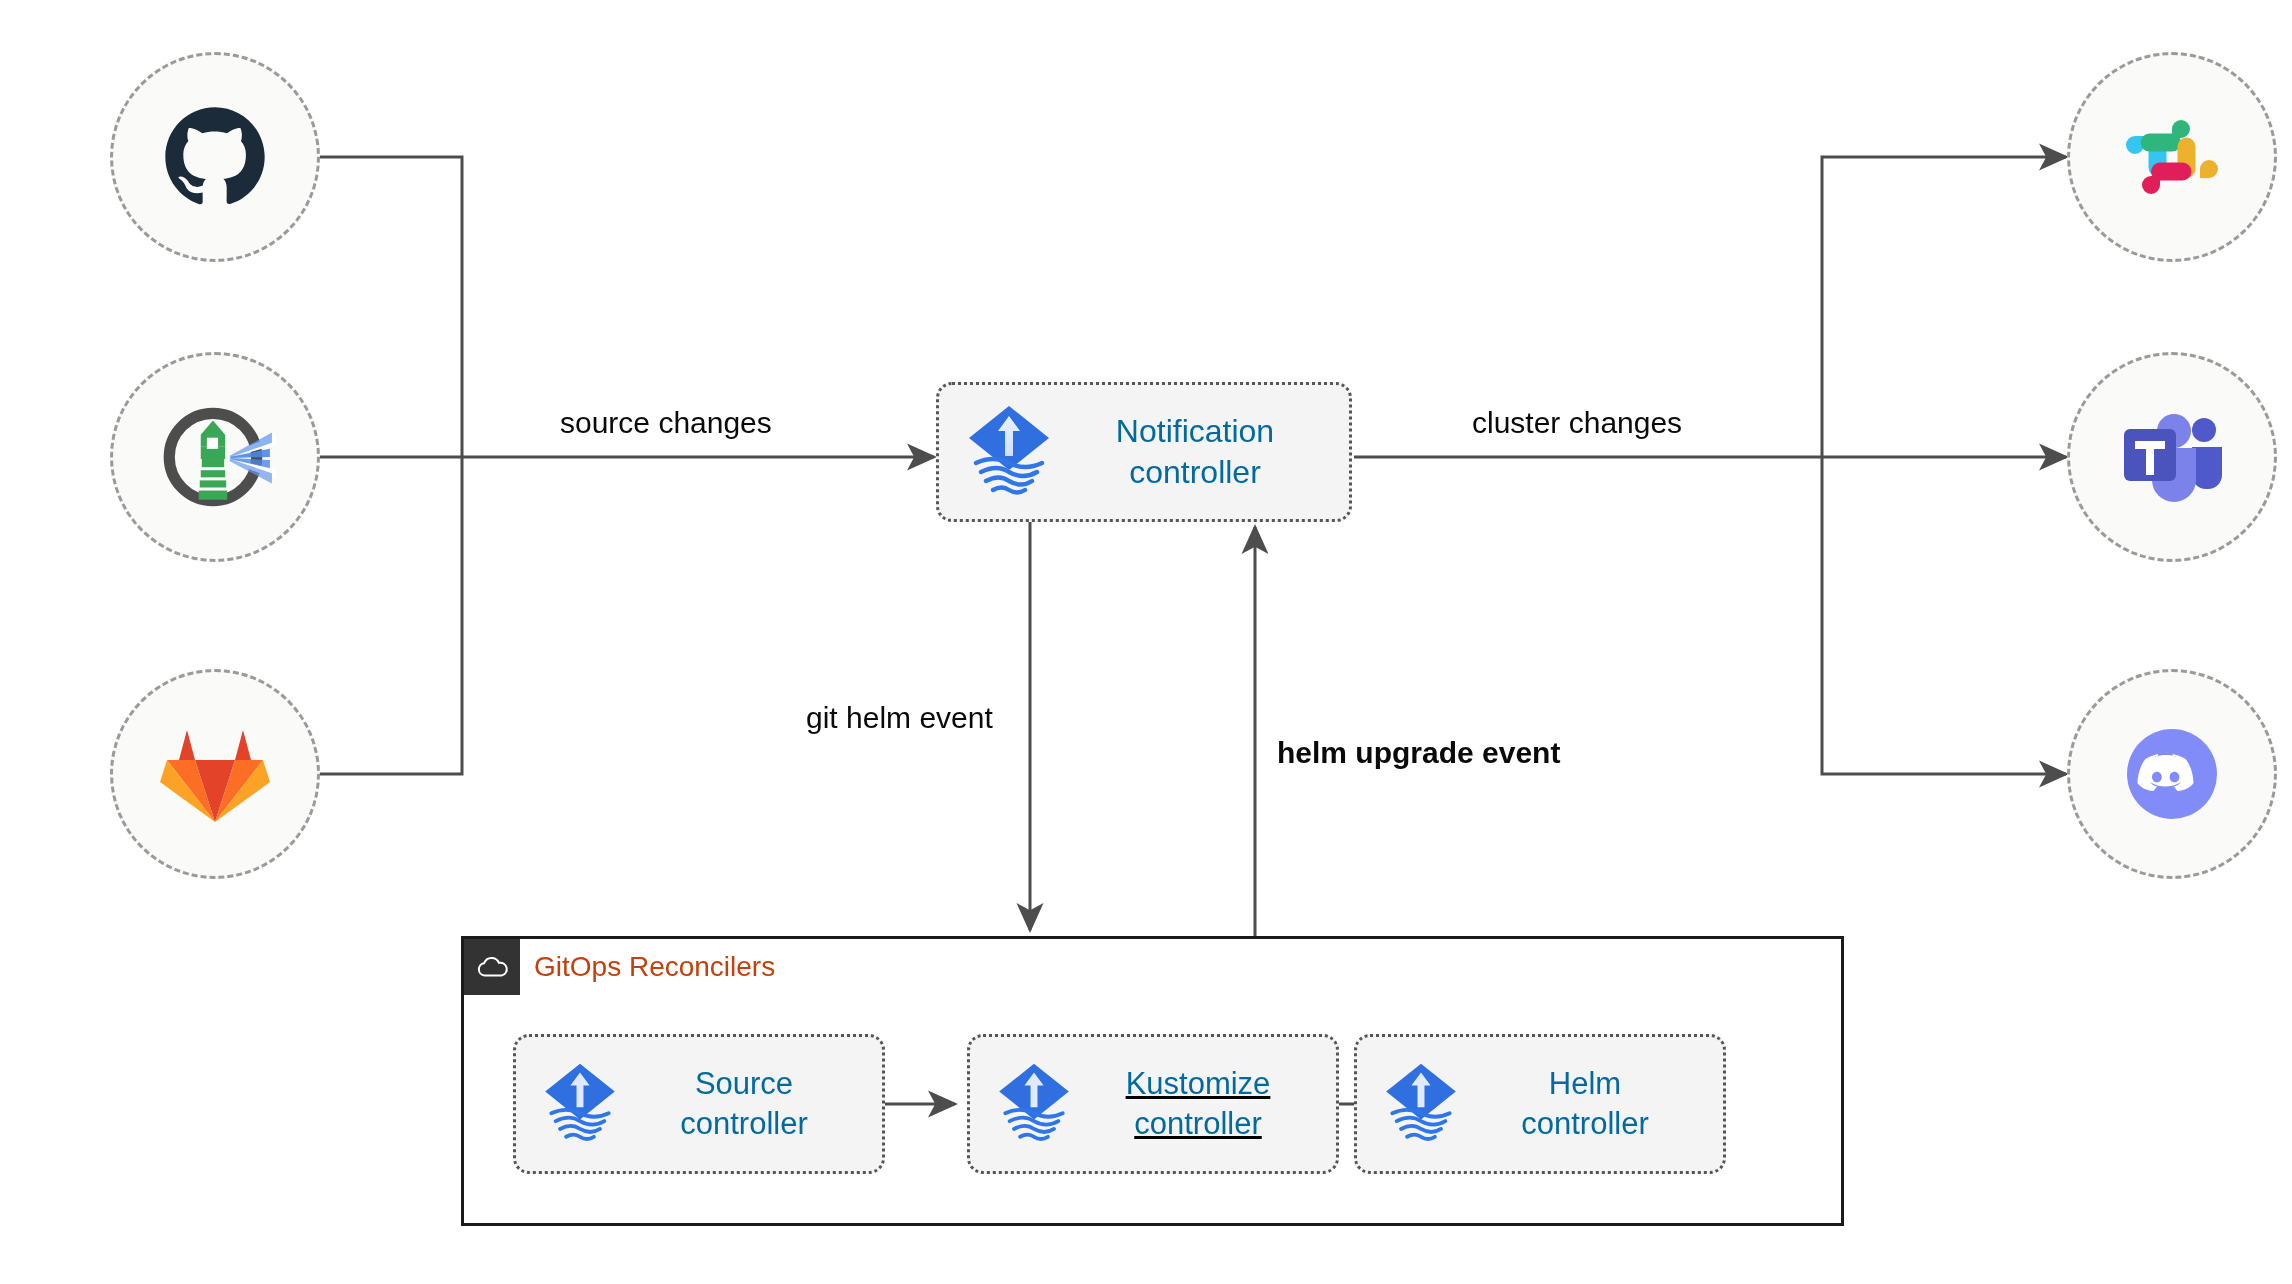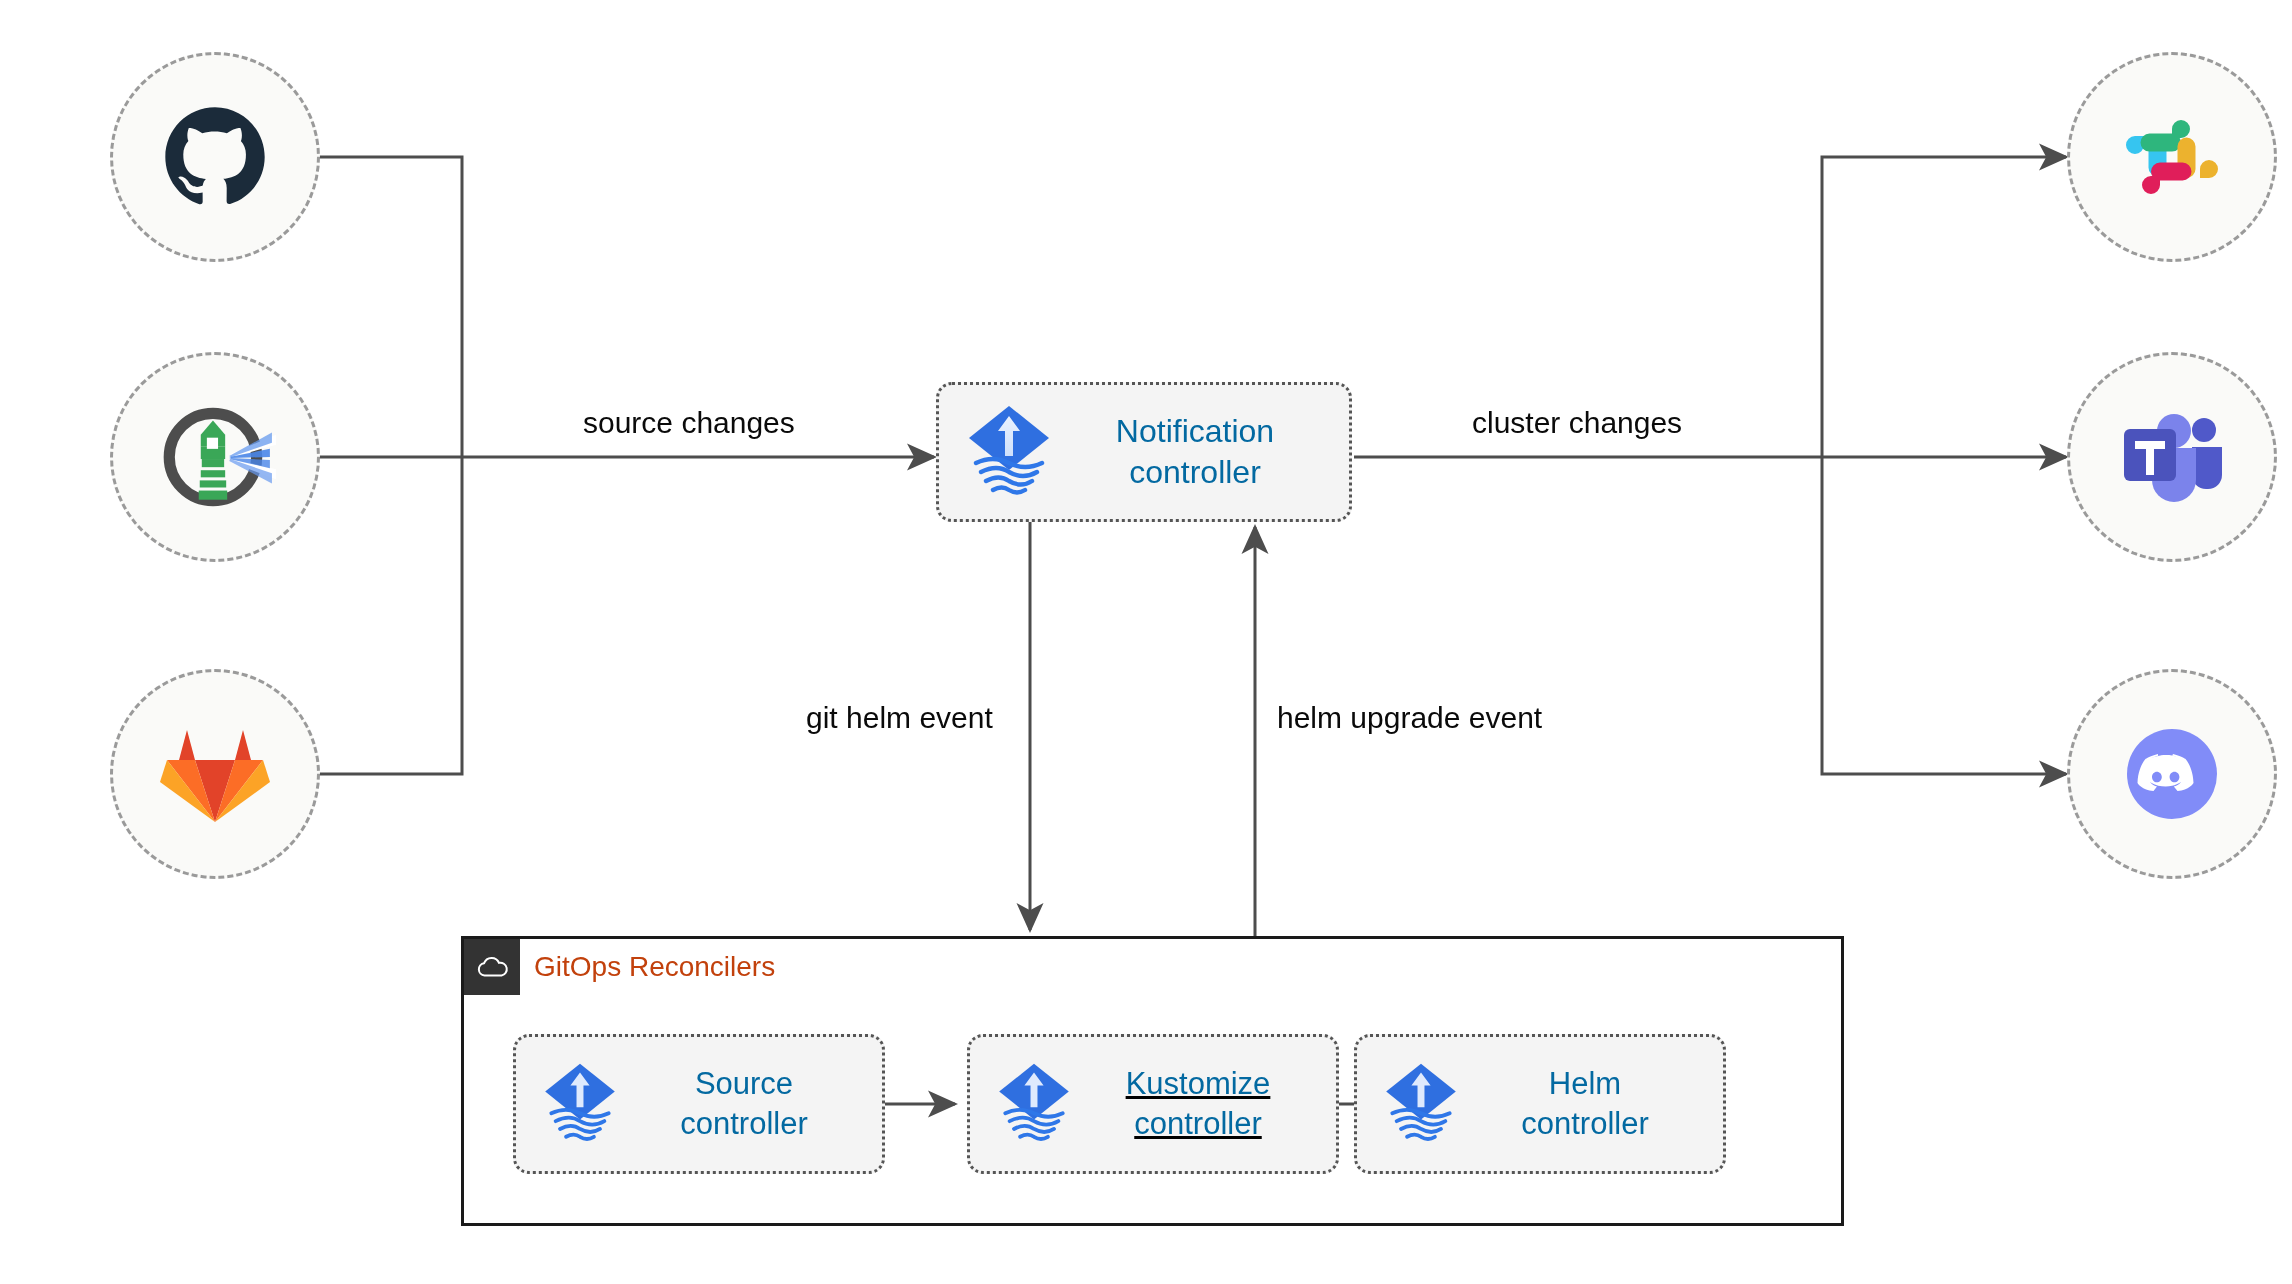--- a/index.html
+++ b/index.html
@@ -282,21 +282,21 @@
           <path d="M18 72 Q34 64 46 72 Q60 80 74 72"></path>
           <path d="M23 81 Q36 74 46 81 Q58 88 69 81"></path>
           <path d="M30 90 Q39 85 46 90 Q54 95 62 90"></path>
         </g>
       </svg>
     </span>
     <span class="ctrl-label">Helm
 controller</span>
   </div>
 
-  <div class="edge-label" style="left:583px;top:405px;">source changes</div>
+  <div class="edge-label" style="left:560px;top:405px;">source changes</div>
 
   <div class="edge-label" style="left:1472px;top:405px;">cluster changes</div>
 
   <div class="edge-label" style="left:806px;top:700px;">git helm event</div>
 
-  <div class="edge-label" style="left:1277px;top:700px;">helm upgrade event</div>
+  <div class="edge-label" style="left:1277px;top:735px;font-weight:bold;">helm upgrade event</div>
 
 </div>
 
 </body></html>

